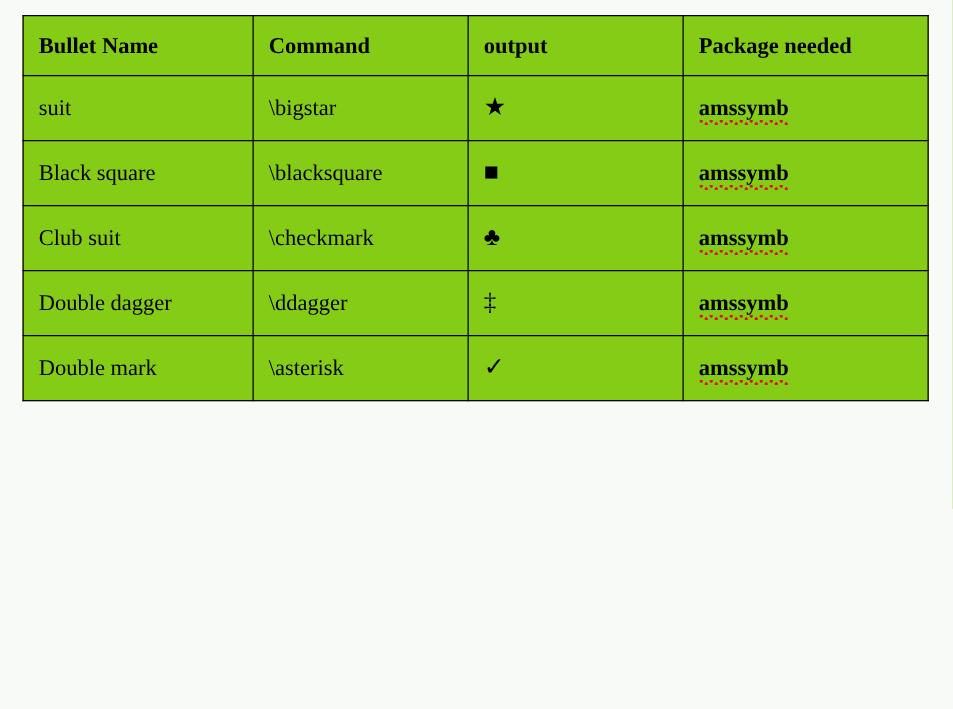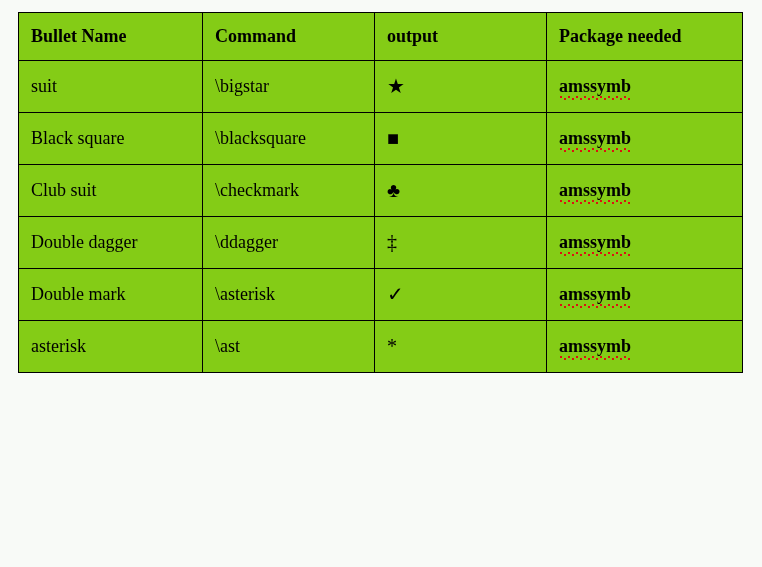--- a/index.html
+++ b/index.html
@@ -111,21 +111,15 @@
           <td><span>\ddagger</span></td>
           <td><span class="output-symbol">‡</span></td>
           <td><span class="pkg spellerr">amssymb</span></td>
         </tr>
         <tr>
           <td><span>Double mark</span></td>
           <td><span>\asterisk</span></td>
           <td><span class="output-symbol">✓</span></td>
           <td><span class="pkg spellerr">amssymb</span></td>
         </tr>
-        <tr>
-          <td><span>asterisk</span></td>
-          <td><span>\ast</span></td>
-          <td><span class="output-symbol">*</span></td>
-          <td><span class="pkg spellerr">amssymb</span></td>
-        </tr>
       </tbody>
   </table>
 </div>
 
 </body></html>

